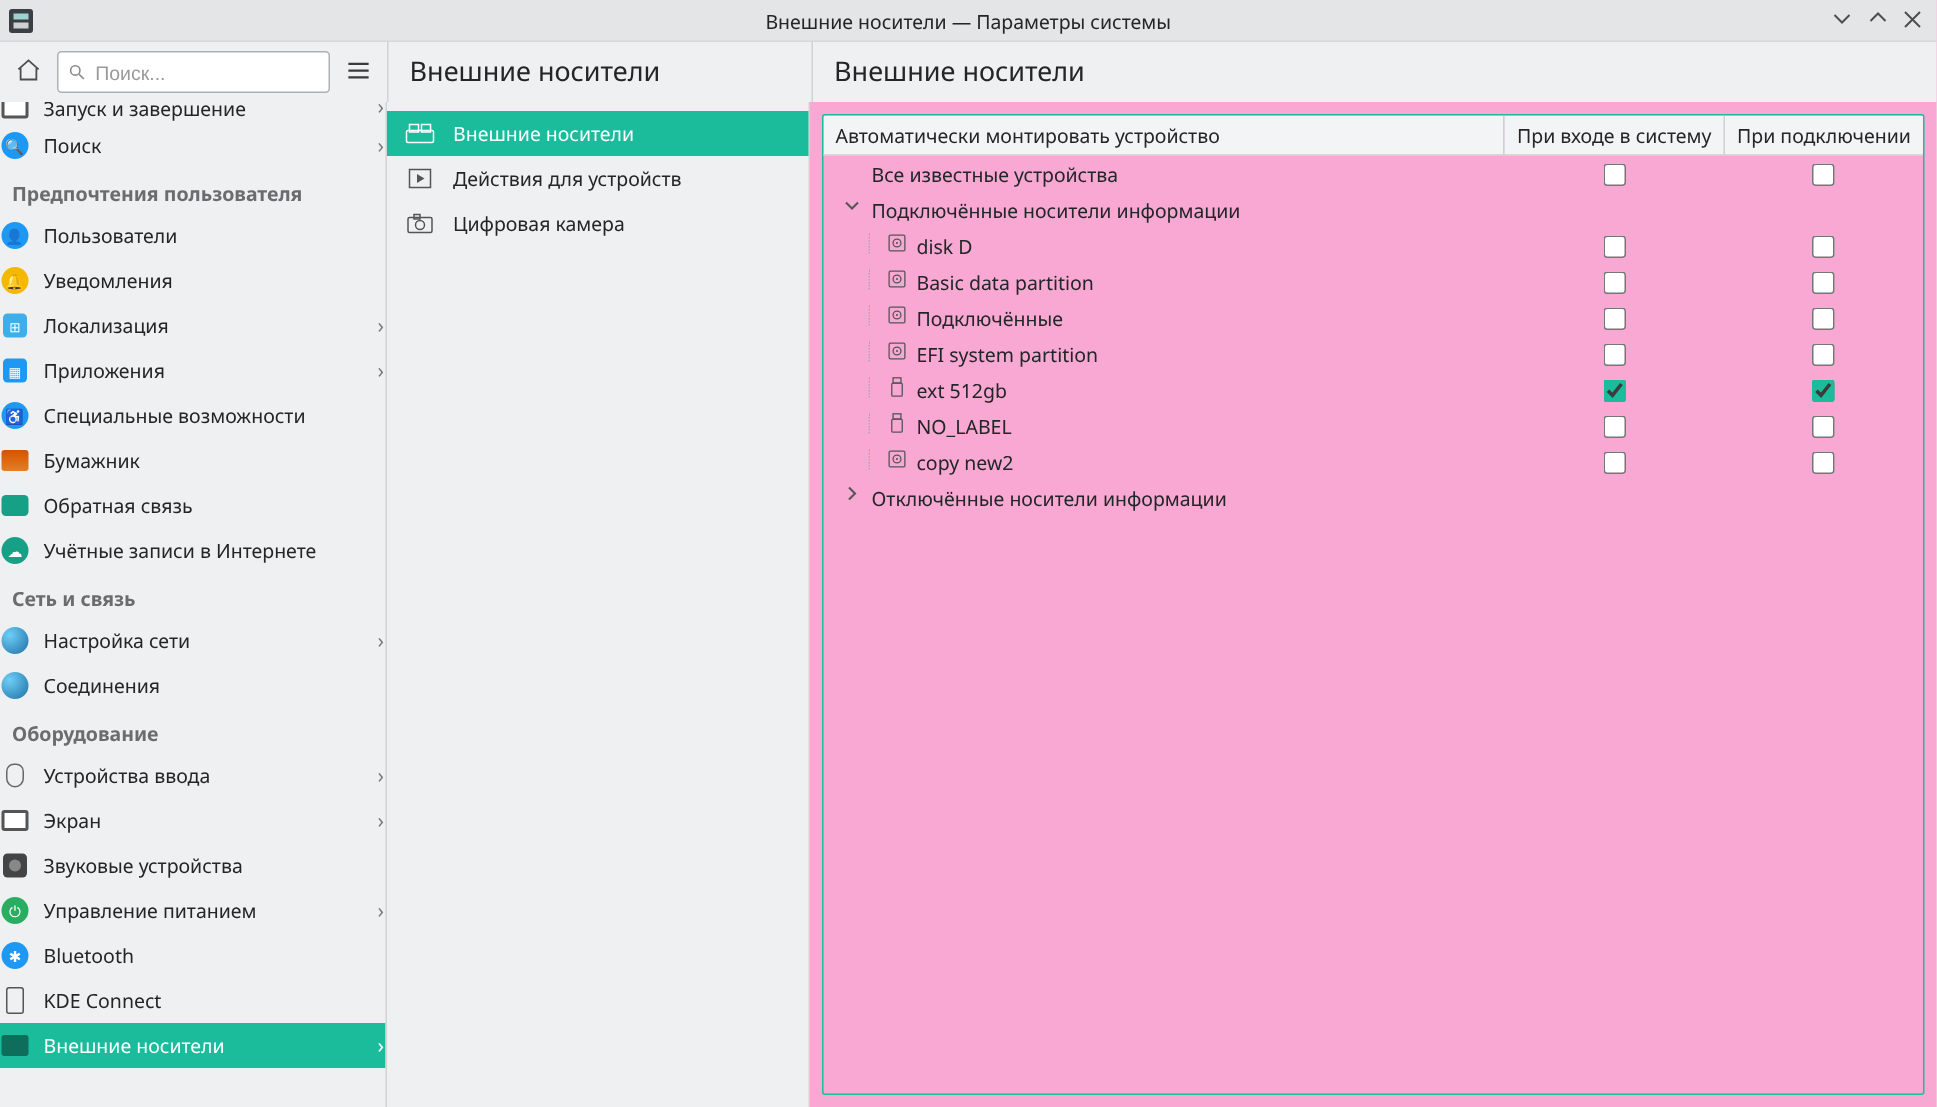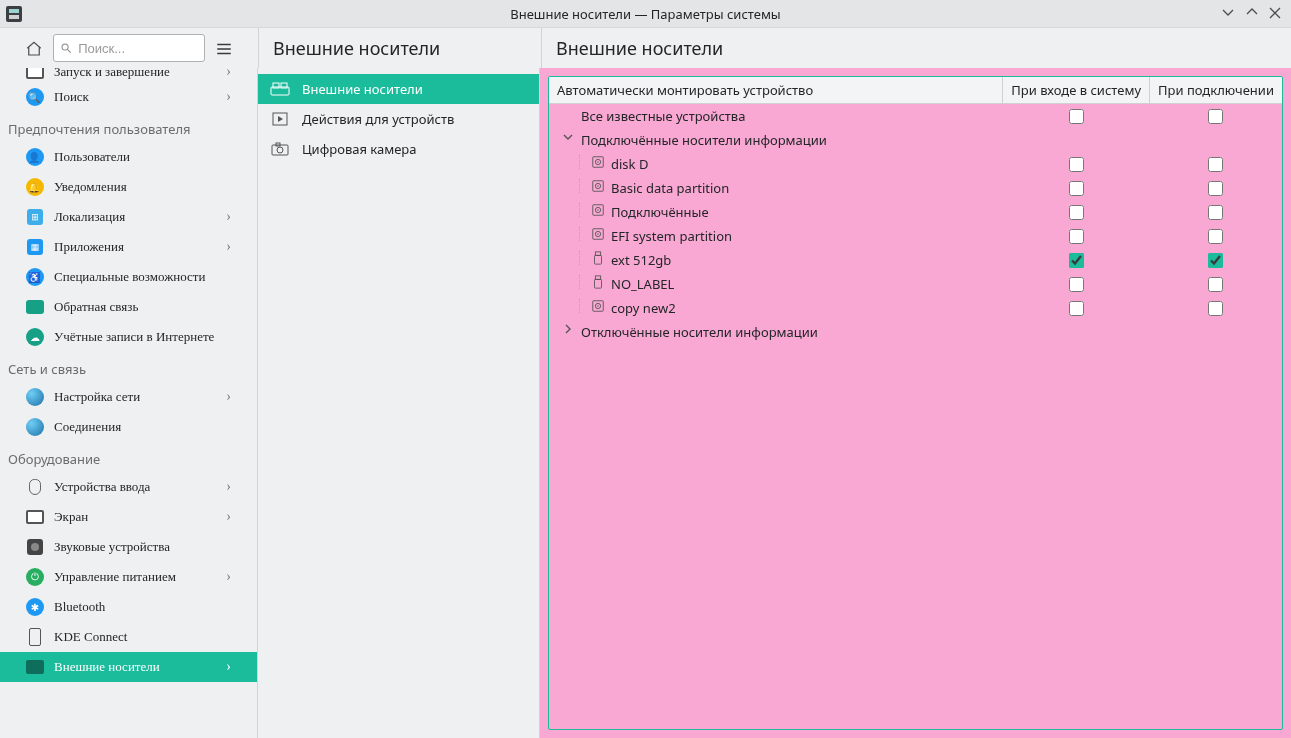--- a/index.html
+++ b/index.html
@@ -9,38 +9,38 @@
   .titlebar { height: 28px; background:#e4e5e6; display:flex; align-items:center; position:relative; border-bottom:1px solid #d7d8d9;}
   .titlebar .app-icon { width:16px; height:16px; margin-left:6px; background:#3a3f44; border-radius:2px; position:relative;}
   .titlebar .app-icon::before{content:"";position:absolute;left:3px;top:3px;width:10px;height:4px;background:#9dd2cf;}
   .titlebar .app-icon::after{content:"";position:absolute;left:3px;bottom:3px;width:10px;height:4px;background:#cfd0d1;}
   .titlebar .title { position:absolute; left:0; right:0; text-align:center; font-size:13px; color:#232627;}
   .titlebar .win-controls{margin-left:auto; display:flex; gap:10px; padding-right:10px; align-items:center; z-index:2;}
   .titlebar .win-controls span{cursor:pointer; color:#4d4d4d;}
   
   
   .toolbar-row{height:40px; background:#eff0f1; display:flex; align-items:center;}
-  .toolbar-left{width:258px; display:flex; align-items:flex-end; padding:0 21px; gap:6px;}
+  .toolbar-left{width:258px; display:flex; align-items:flex-start; padding:0 6px; gap:6px;}
   .home-btn{width:26px;height:26px;display:flex;align-items:center;justify-content:center;border:1px solid transparent;border-radius:3px;cursor:pointer;}
   .search-field{flex:1;height:28px;background:#fff;border:1px solid #b0b1b2;border-radius:3px;display:flex;align-items:center;padding:0 6px;gap:6px;}
   .search-field input{border:none;outline:none;width:100%;font-size:13px;color:#555;background:transparent;}
   .search-field input::placeholder{color:#9a9a9a;}
   .hamburger{width:26px;height:26px;display:flex;align-items:center;justify-content:center;cursor:pointer;}
   .section-title{font-size:18px;font-weight:400;color:#232627;padding-left:14px;}
   .t-sep{width:1px;height:100%;background:#d2d3d4;}
   
   
   .body{flex:1; display:flex; min-height:0;}
   
   
   .sidebar{width:258px;background:#eff0f1;border-right:1px solid #d2d3d4;overflow-y:auto;position:relative;}
   .sidebar::-webkit-scrollbar{width:8px;}
   .sidebar::-webkit-scrollbar-thumb{background:#c2c3c4;border-radius:4px;}
-  .cat-header{padding:8px 8px 4px 8px;font-weight:400;color:#6a6c6e;font-size:13px;}
-  .nav-item{height:30px;display:flex;align-items:center;padding:0 26px;gap:10px;cursor:pointer;position:relative;font-family:Liberation Serif, serif;}
+  .cat-header{padding:8px 8px 4px 8px;font-weight:700;color:#6a6c6e;font-size:13px;}
+  .nav-item{height:30px;display:flex;align-items:center;padding:0 1px;gap:10px;cursor:pointer;position:relative;}
   .nav-item.selected{background:#1abc9c;color:#fff;}
   .nav-item.selected .chev{color:#fff;}
   .nav-icon{width:18px;height:18px;flex-shrink:0;display:flex;align-items:center;justify-content:center;}
   .nav-label{flex:1;white-space:nowrap;overflow:hidden;text-overflow:ellipsis;}
   .chev{color:#7a7c7e;font-size:14px;flex-shrink:0;}
   
   
   .ico{width:18px;height:18px;border-radius:9px;display:flex;align-items:center;justify-content:center;font-size:10px;color:#fff;}
   .ico-blue{background:#1d99f3;}
   .ico-yellow{background:#f5b800;}
@@ -189,20 +189,26 @@
         <span class="chev">›</span>
       </div>
       <div class="nav-item">
         <span class="nav-icon">
           <span class="ico ico-blue">♿</span>
         </span>
         <span class="nav-label">Специальные возможности</span>
       </div>
       <div class="nav-item">
         <span class="nav-icon">
+          <span class="ico-wallet"></span>
+        </span>
+        <span class="nav-label">Бумажник</span>
+      </div>
+      <div class="nav-item">
+        <span class="nav-icon">
           <span class="ico-chat"></span>
         </span>
         <span class="nav-label">Обратная связь</span>
       </div>
       <div class="nav-item">
         <span class="nav-icon">
           <span class="ico ico-teal">☁</span>
         </span>
         <span class="nav-label">Учётные записи в Интернете</span>
       </div>

